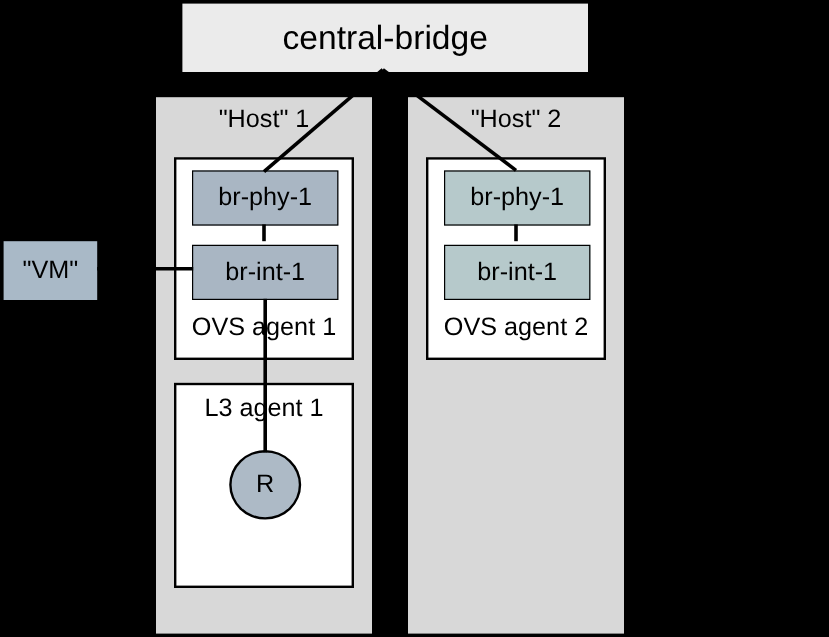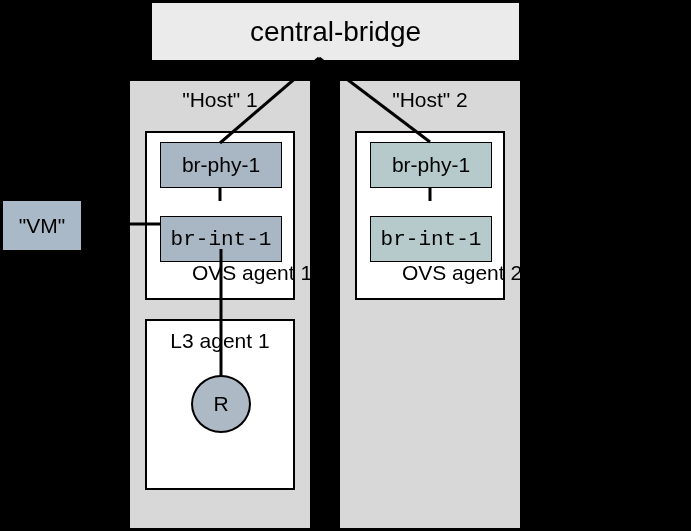--- a/index.html
+++ b/index.html
@@ -15,21 +15,21 @@
   .box { position: absolute; box-sizing: border-box; }
 
   
   .top-box {
     background: #ebebeb;
     display: flex;
     align-items: center;
     justify-content: center;
     text-align: center;
   }
-  .central { left: 152px; top: 3px; width: 367px; height: 57px; font-size: 28px; }
+  .central { left: 152px; top: 3px; width: 338px; height: 57px; font-size: 28px; }
   .external { left: 560px; top: 3px; width: 123px; height: 57px; font-size: 20px; line-height: 25px; }
 
   
   .vm {
     left: 3px; top: 201px; width: 78px; height: 49px;
     background: #a9b9c7;
     display: flex; align-items: center; justify-content: center;
     font-size: 21px;
   }
 
@@ -57,27 +57,27 @@
   
   .br-box {
     position: absolute; left: 13px; width: 122px; height: 46px;
     border: 1px solid #000000; box-sizing: border-box;
     display: flex; align-items: center; justify-content: center;
     font-size: 21px;
   }
   .host1 .br-box { background: #a9b6c3; }
   .host2 .br-box { background: #b6c9cb; }
   .brphy { top: 9px; }
-  .brint { top: 83px; font-family: Liberation Mono, monospace; }
+  .brint { top: 71px; }
 
   .agent-label {
     position: absolute; left: 0; width: 100%;
     text-align: center; font-size: 21px;
   }
-  .ovs-label { top: 128px; margin-left: 32px; }
+  .ovs-label { top: 128px; }
   .l3-label  { top: 8px; }
 
   
   .router {
     position: absolute; left: 44px; top: 54px;
     width: 60px; height: 58px;
     background: #adbac6; border: 2px solid #000000; box-sizing: border-box;
     border-radius: 50%;
     display: flex; align-items: center; justify-content: center;
     font-size: 21px;

